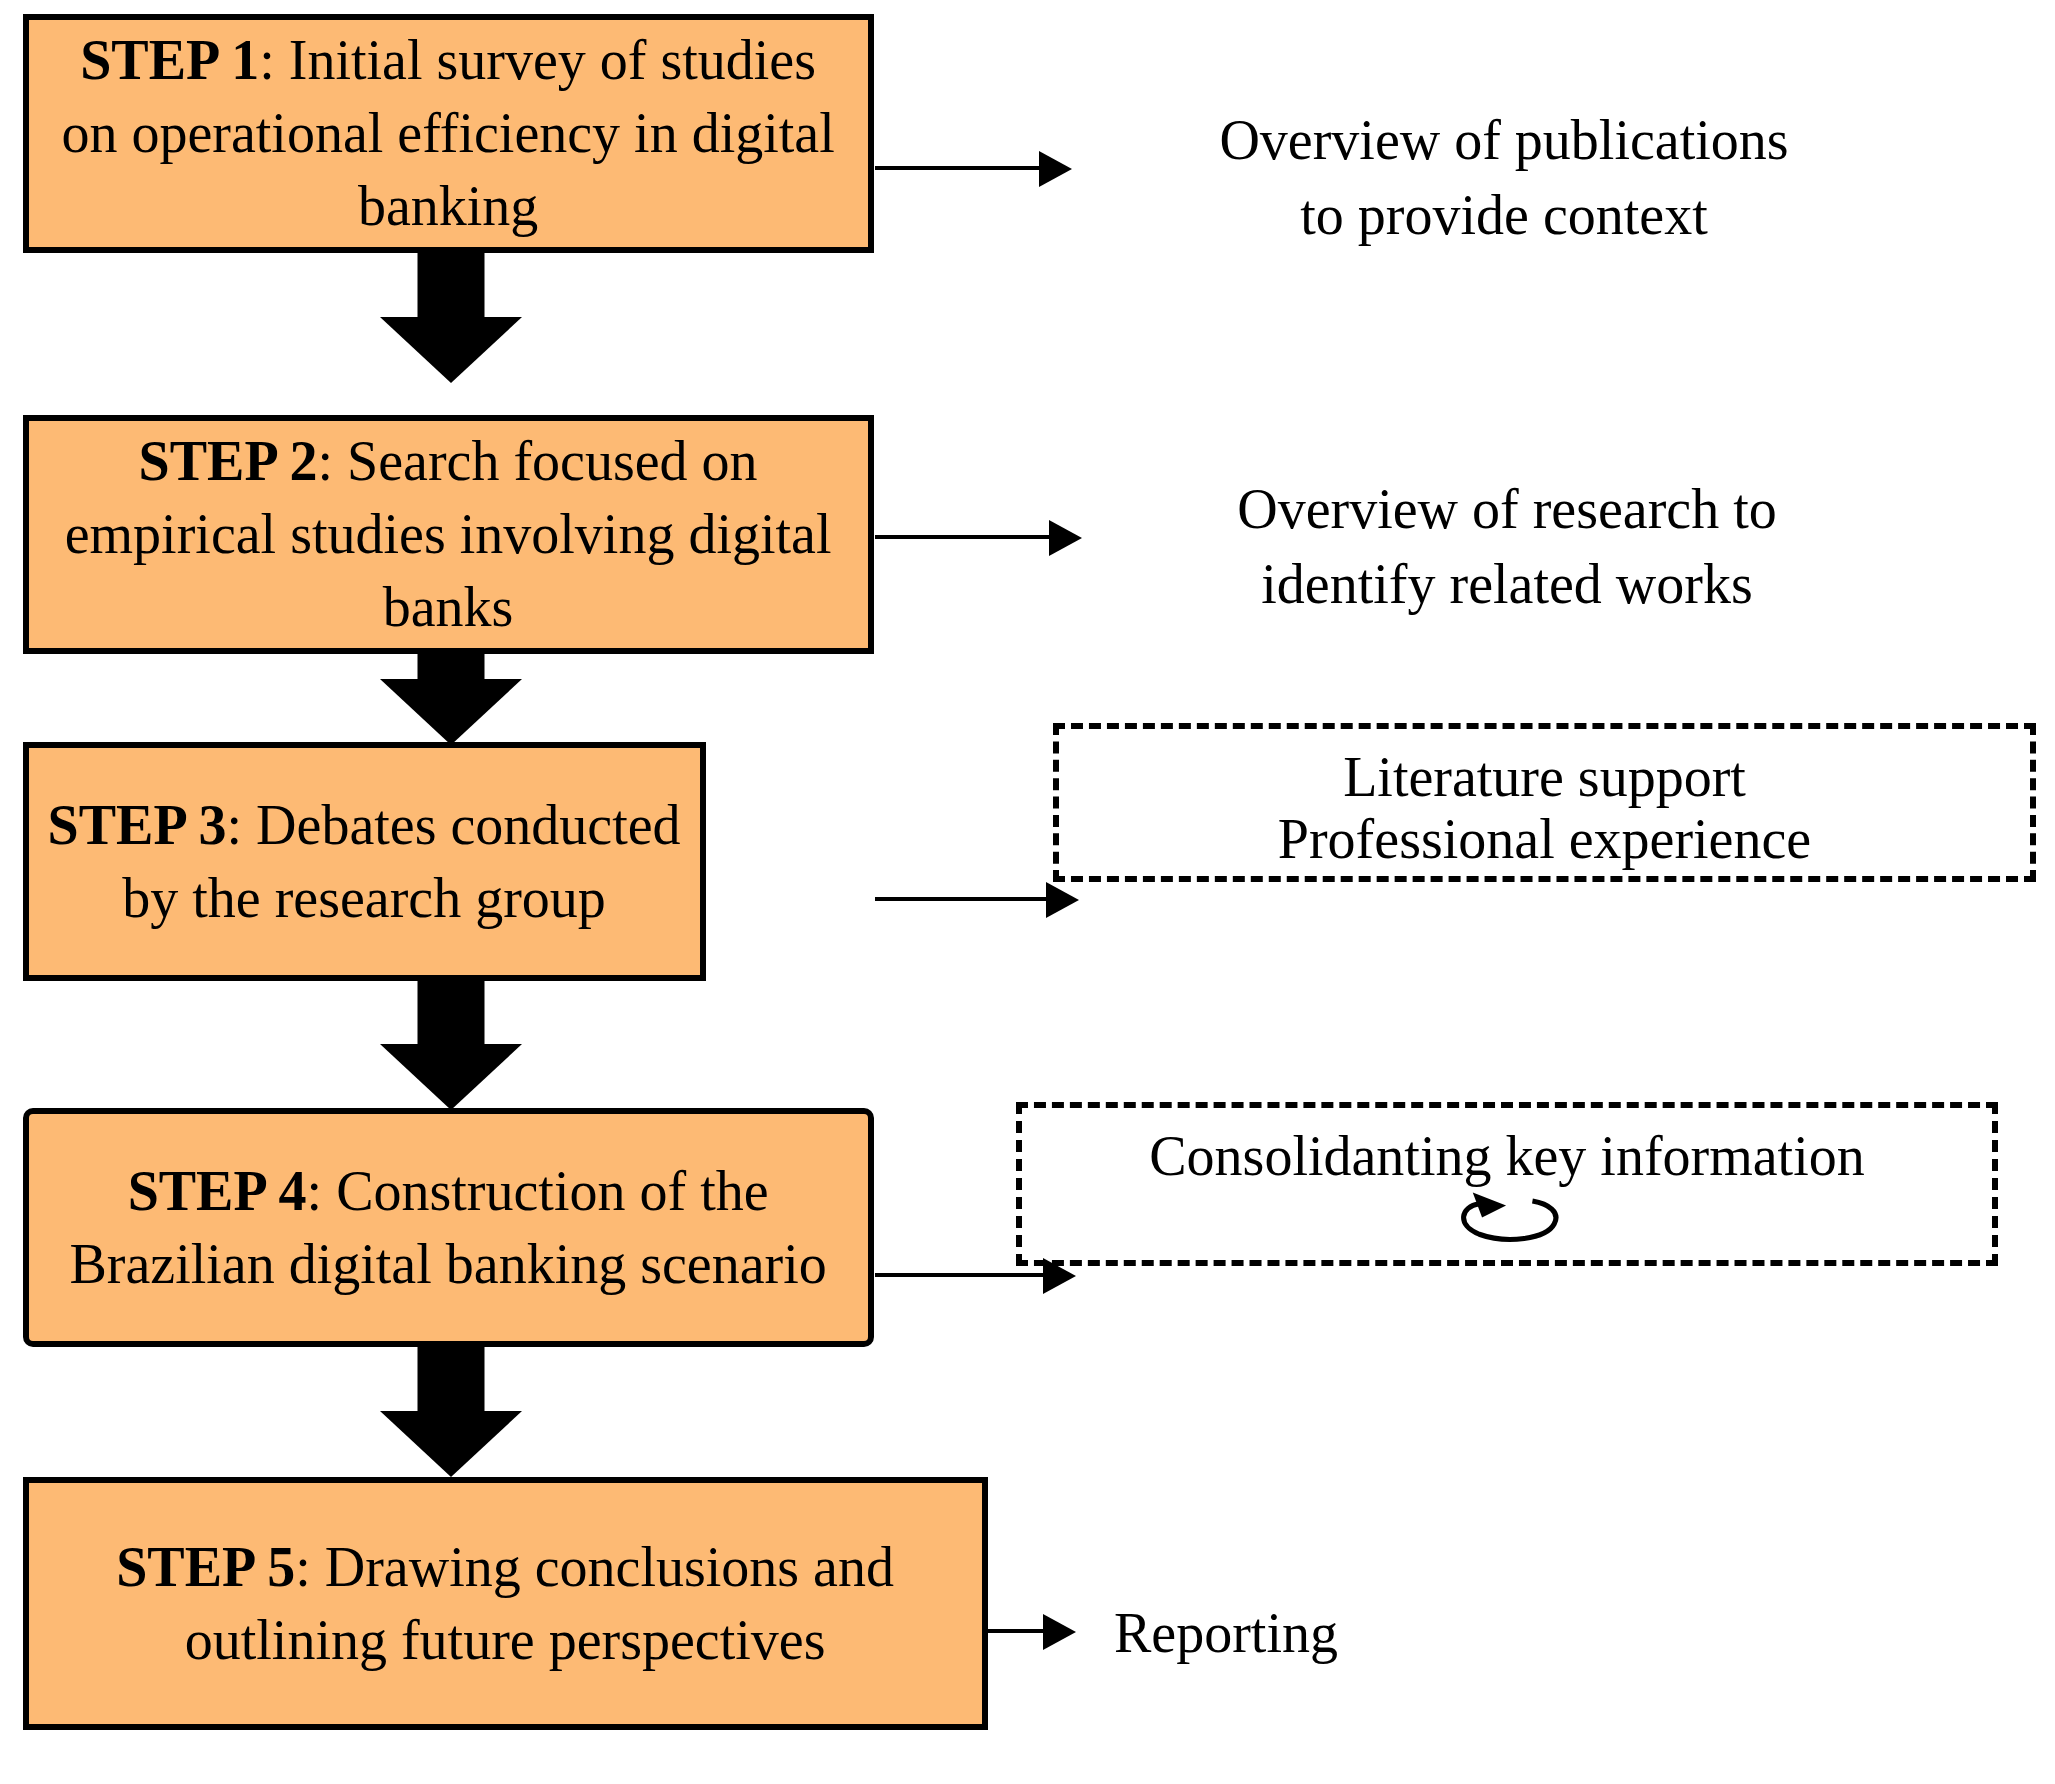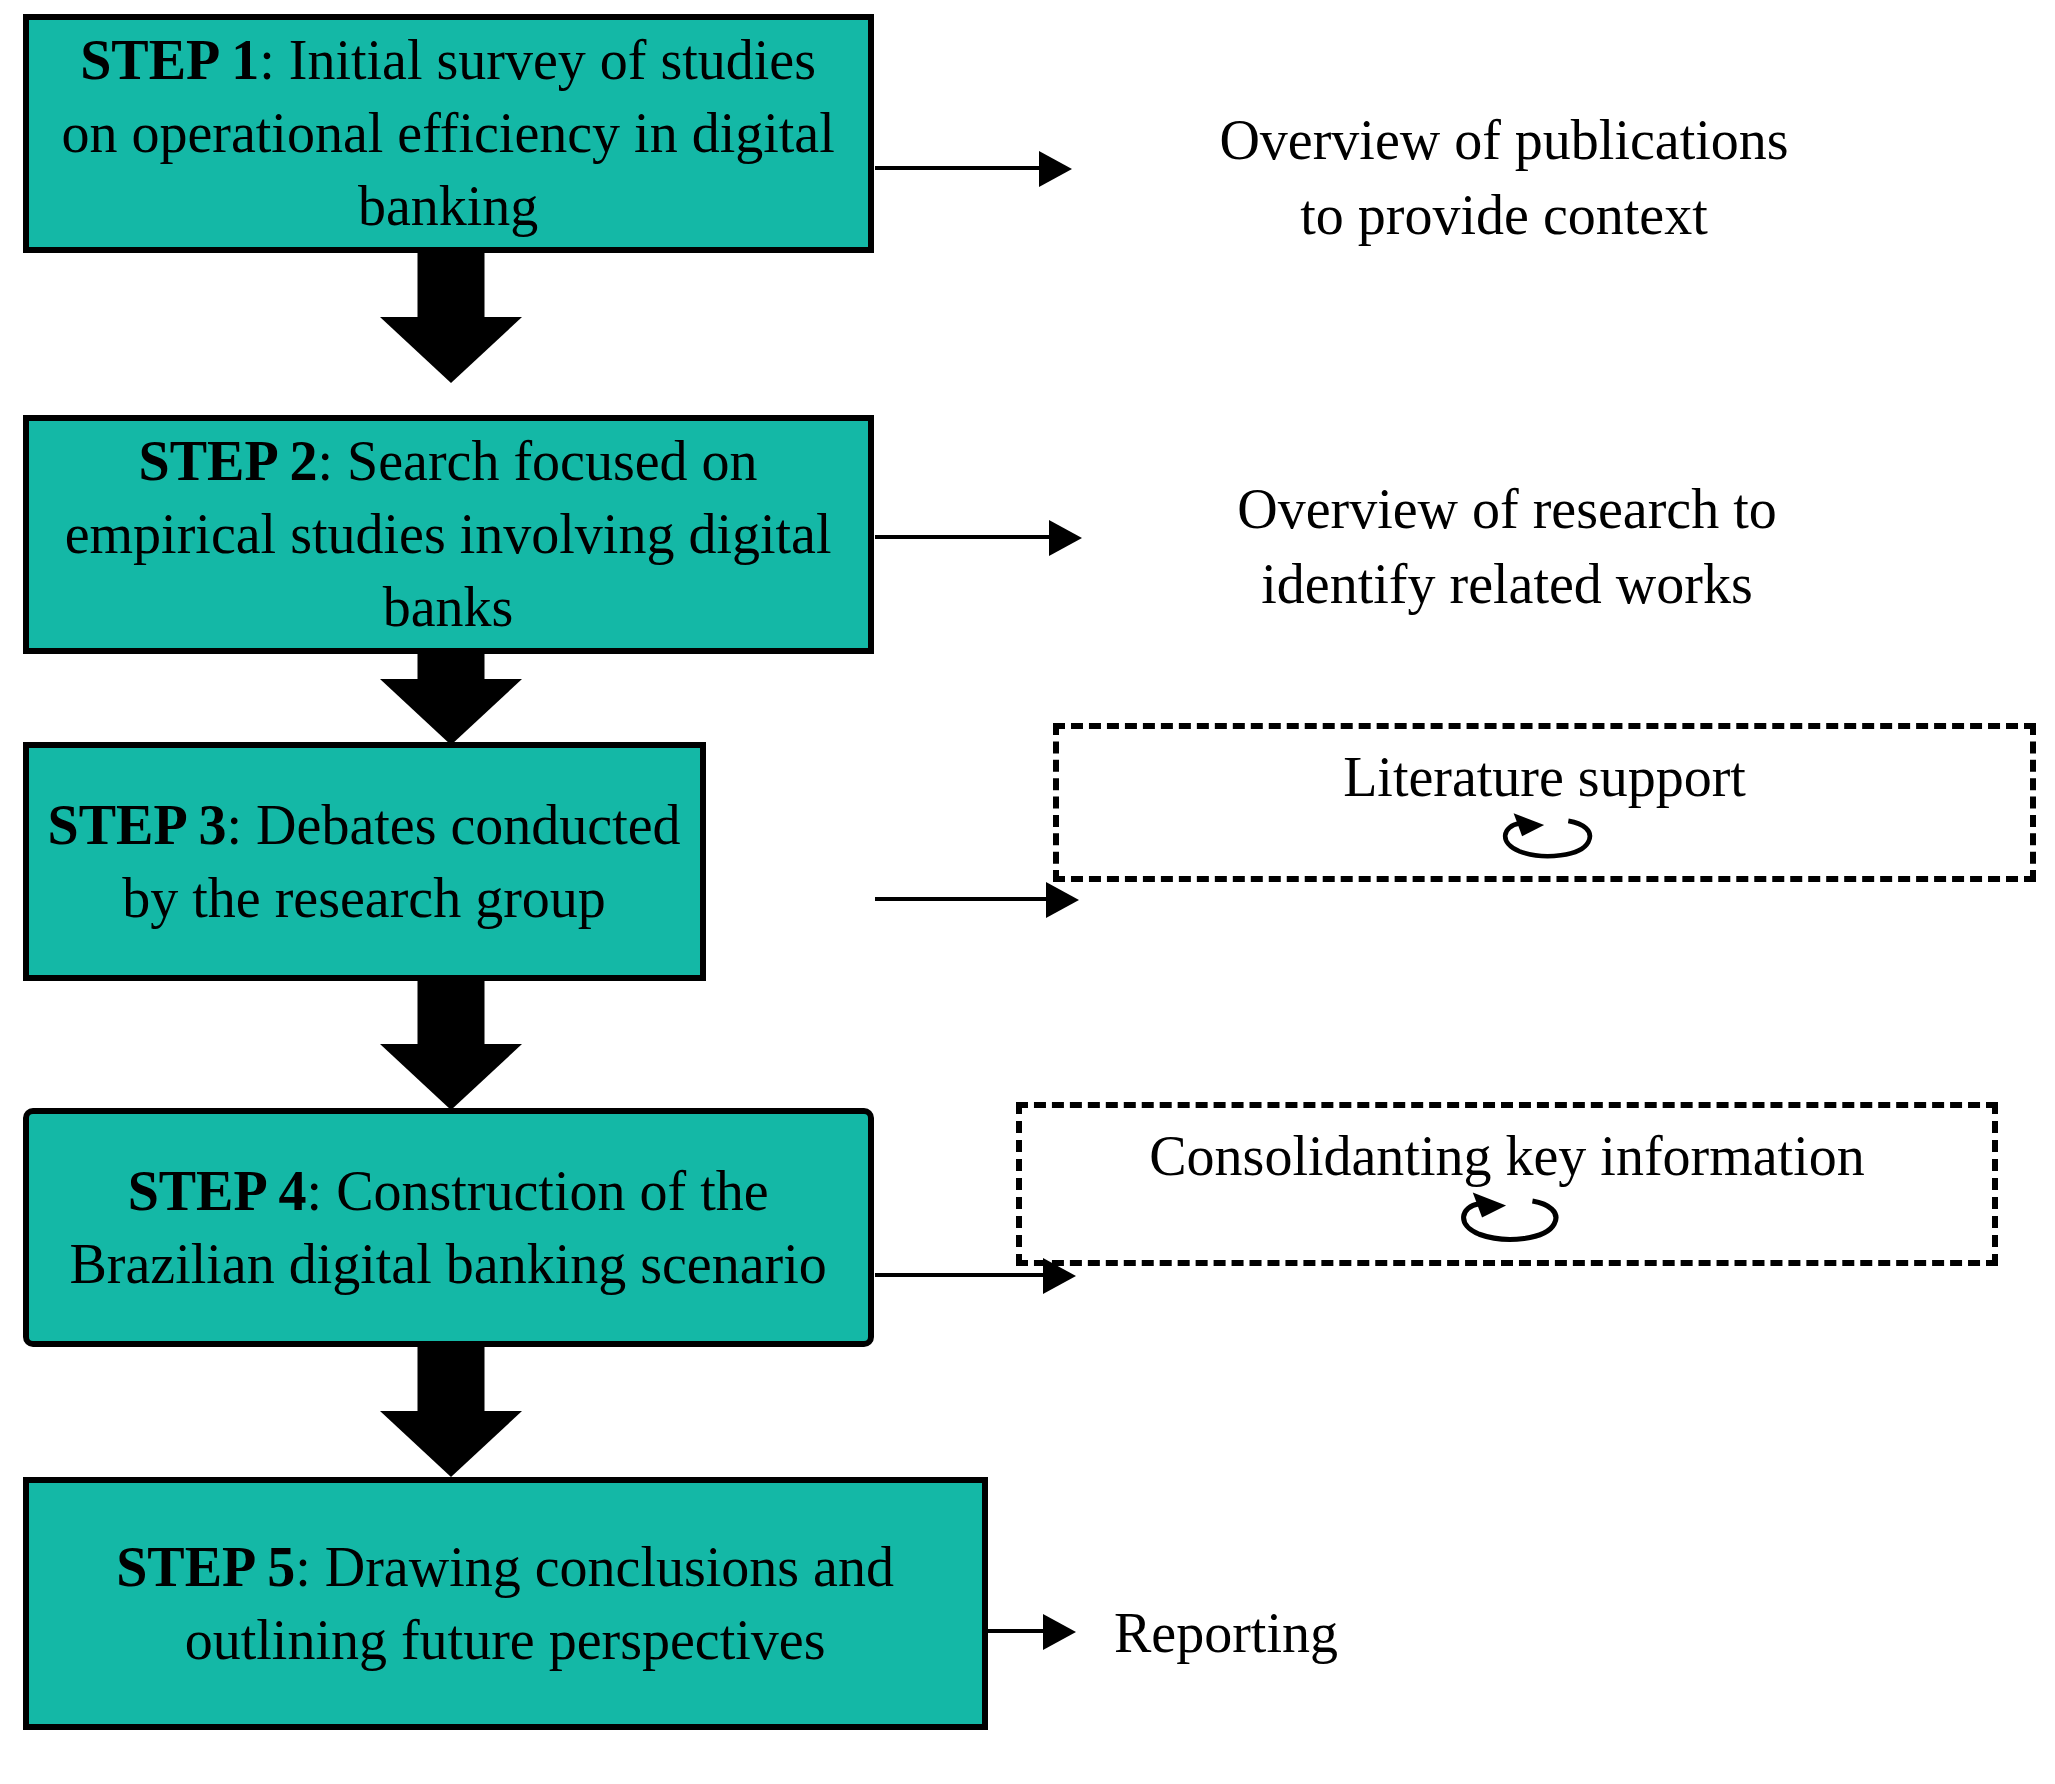--- a/index.html
+++ b/index.html
@@ -1,21 +1,21 @@
 <!DOCTYPE html>
 <html style="font-size:11px"><head>
 <meta charset="utf-8">
 <style>
   html,body{margin:0;padding:0;background:#fff;}
   body{width:2056px;height:1784px;font-family:"Liberation Serif",serif;}
   #canvas{position:relative;width:2056px;height:1784px;background:#ffffff;overflow:hidden;}
 
   .step-box{
     position:absolute;
-    background:#14b8a6;
+    background:#fdba74;
     border:6.8px solid #000;
     box-sizing:border-box;
     display:flex;align-items:center;justify-content:center;
     text-align:center;
     z-index:3;
   }
   .step-text{
     font-family:"Liberation Serif",serif;
     font-size:56px;
     line-height:1.30;
@@ -134,20 +134,21 @@
     <div class="tip" style="left:171px;"></div>
   </div>
 
   <div class="dashed-box" style="left:1053px;top:723px;width:983px;height:159px;">
     <div class="dbox-inner">
       <div class="dbox-line">Literature support</div>
       <svg class="loop-icon" viewBox="0 0 260 130" aria-hidden="true">
         <path d="M 70 34 C 30 40 20 80 70 100 C 130 122 215 110 232 78 C 246 52 220 34 185 28" fill="none" stroke="#000" stroke-width="11" stroke-linecap="butt"></path>
         <polygon points="56,10 128,38 76,64" fill="#000"></polygon>
       </svg>
+      <div class="dbox-line">Professional experience</div>
     </div>
   </div>
 
   <div class="down-arrow" style="left:380px;top:981px;width:142px;height:129px;">
     <div class="shaft" style="height:74px;"></div>
     <div class="head"></div>
   </div>
 
   <div class="step-box" style="left:22.6px;top:1108px;width:851px;height:239px;border-radius:10px;">
     <div class="step-text">

